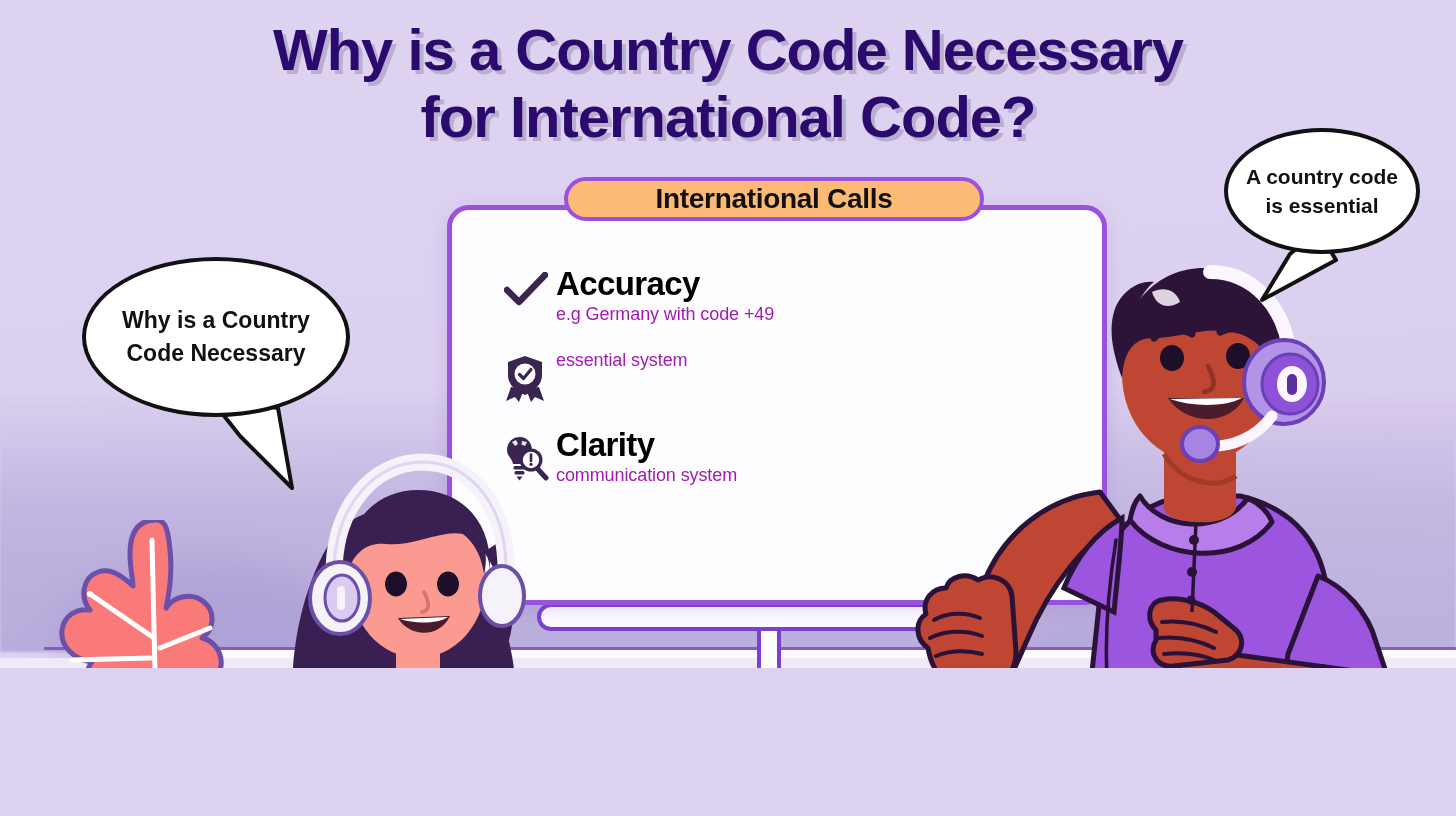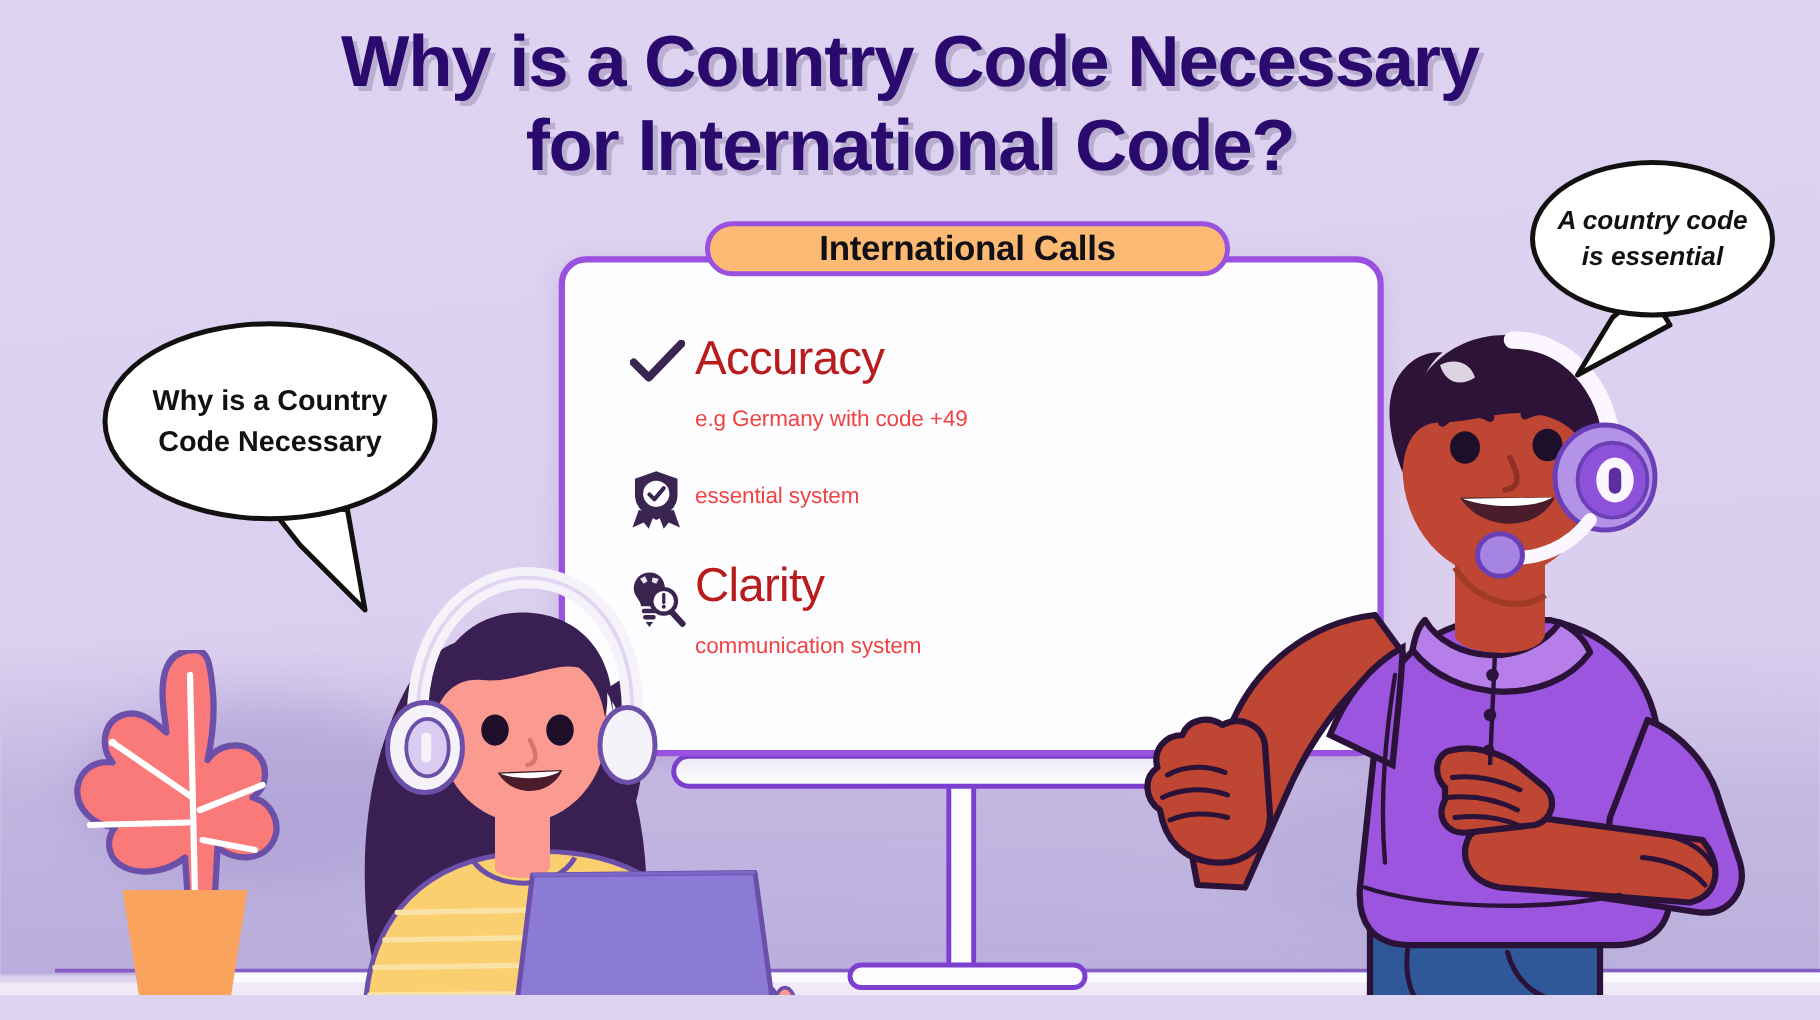--- a/index.html
+++ b/index.html
@@ -6,21 +6,21 @@
   html,body { width:1456px; height:816px; overflow:hidden; }
   body{
     font-family:"Liberation Sans", sans-serif;
     background:#ddd2f0;
     position:relative;
   }
 
   
   #stage{
     position:absolute; inset:0;
-    width:1456px; height:796px;
+    width:1456px; height:668px;
     overflow:hidden;
     background:linear-gradient(175deg,#ded3f1 0%,#dcd1f0 45%,#d9cdee 70%,#e3dbf4 100%);
   }
   .bg-band{
     position:absolute; left:0; right:0; bottom:16px; height:260px;
     background:linear-gradient(180deg,rgba(168,155,210,0) 0%,rgba(160,146,205,.40) 45%,rgba(155,141,203,.55) 100%);
     filter:blur(1px);
   }
   .bg-blob{
     position:absolute;
@@ -82,25 +82,25 @@
     display:flex; align-items:flex-start;
     margin-bottom:24px;
   }
   .bl-icon{
     width:52px; flex:0 0 52px;
     display:flex; align-items:center; justify-content:flex-start;
     padding-top:6px;
   }
   .bl-icon svg{ display:block; }
   .bl-head{
-    font-size:38px; font-weight:normal; color:#b91c1c;
+    font-size:33px; font-weight:bold; color:#000000;
     line-height:1.12; letter-spacing:-.6px;
   }
   .bl-sub{
-    font-size:18px; color:#ef4444; margin-top:16px; letter-spacing:-.1px;
+    font-size:18px; color:#a21caf; margin-top:1px; letter-spacing:-.1px;
   }
 
   
   #ledge{
     position:absolute; left:537px; top:603px; width:440px; height:28px;
     background:#fdfcff; border:4px solid #7c3fd0; border-radius:16px; z-index:2;
   }
   #stand-post{
     position:absolute; left:757px; top:628px; width:24px; height:150px;
     background:#fdfcff; border-left:4px solid #7c3fd0; border-right:4px solid #7c3fd0; z-index:1;
@@ -123,21 +123,20 @@
     left:82px; top:257px; width:268px; height:160px;
     border-radius:50%;
     font-size:23px; line-height:1.42;
     padding:0 24px;
   }
   #bubble-right{
     left:1224px; top:128px; width:196px; height:126px;
     border-radius:50%;
     font-size:21px; line-height:1.40;
     padding:0 16px;
-    font-style:italic;
   }
   .tail-svg{ position:absolute; z-index:8; }
 
   
   #people{ position:absolute; inset:0; z-index:5; pointer-events:none; }
   #people svg{ position:absolute; }
 </style>
 </head>
 <body>
 

